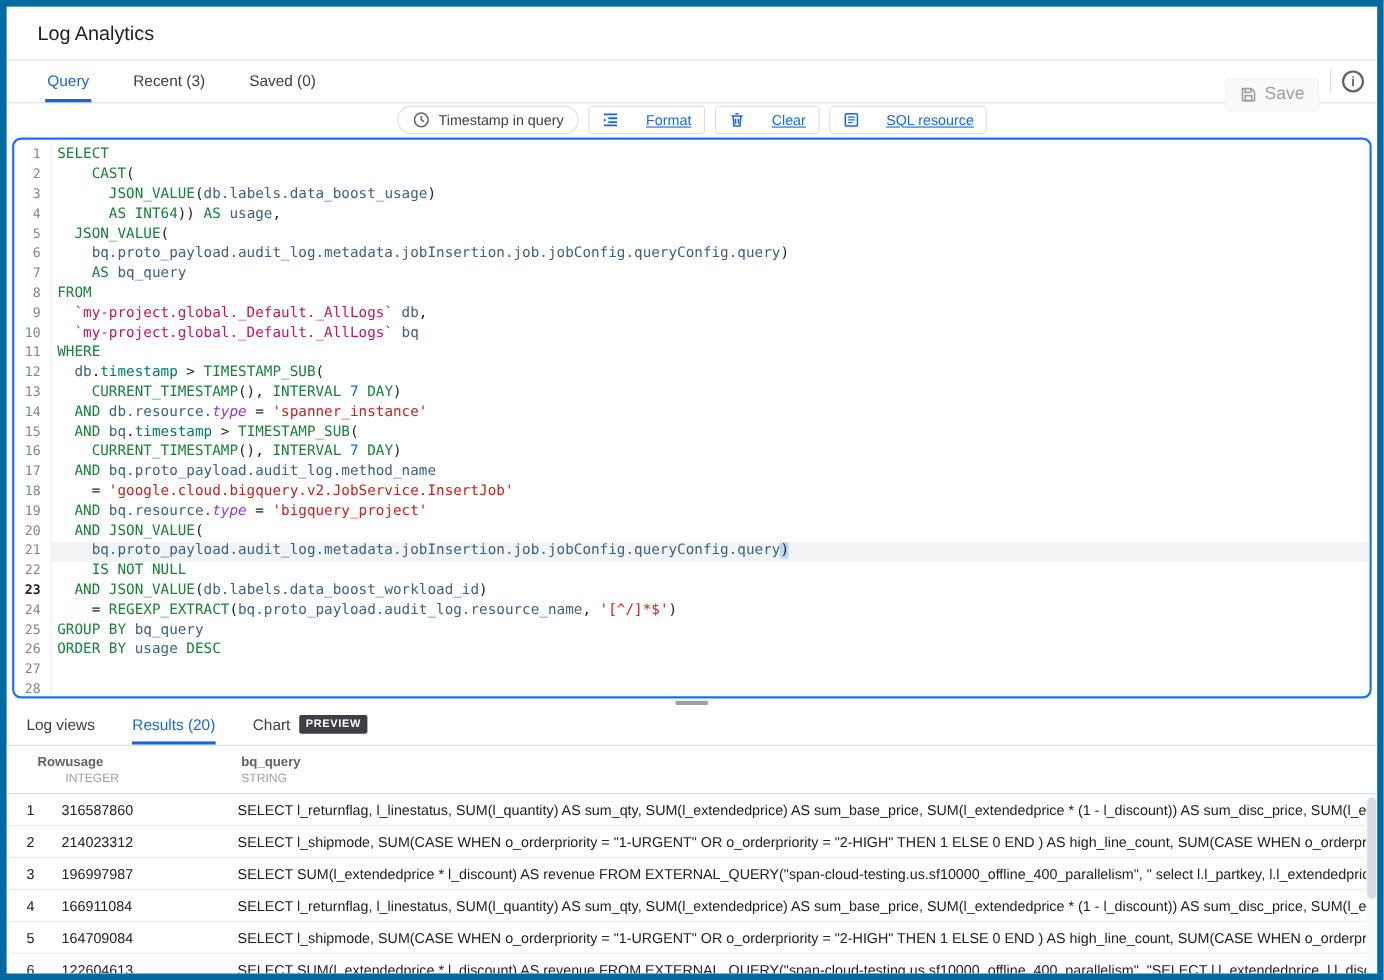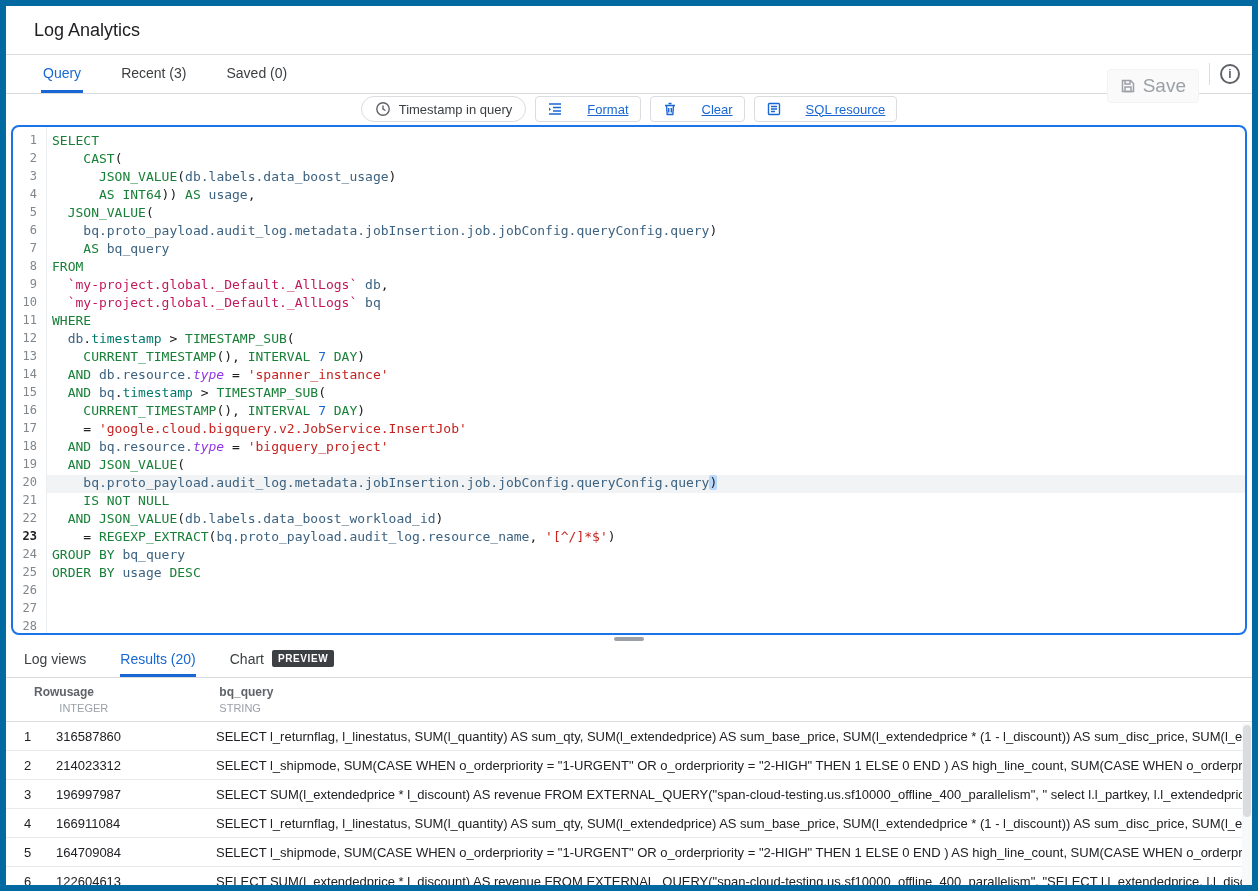--- a/index.html
+++ b/index.html
@@ -14,21 +14,21 @@
   .app-title { font-size:18px; color:#202124; }
 
   
   .tabbar { height:39px; flex:0 0 39px; display:flex; align-items:stretch;
             border-bottom:1px solid #dadce0; padding:0 10px 0 18px; }
   .tabs { display:flex; gap:36px; }
   .tab { display:flex; align-items:center; font-size:14px; font-weight:500; color:#3c4043;
          border-bottom:3px solid transparent; padding:0 2px; cursor:pointer; }
   .tab.active { color:#1967d2; border-bottom-color:#1967d2;margin-left:17px; }
   .tabbar-right { margin-left:auto; display:flex; align-items:center; gap:10px; }
-  .save-btn { display:flex; align-items:center; gap:7px; color:#9aa0a6; font-size:19px; font-weight:500;
+  .save-btn { display:flex; align-items:center; gap:7px; color:#9aa0a6; font-size:16px; font-weight:500;
               background:#fafafa; border:1px solid #f1f3f4; border-radius:4px; padding:5px 12px;margin-top:24px; }
   .vsep { width:1px; height:22px; background:#dadce0; }
   .info-circle { width:20px; height:20px; border:2px solid #5f6368; border-radius:50%;
                  display:flex; align-items:center; justify-content:center;
                  font-size:12px; font-weight:bold; color:#5f6368; margin-right:2px; }
 
   
   .toolbar { height:30px; flex:0 0 30px; display:flex; align-items:center; gap:9px; padding:0 8px;justify-content:center; }
   .pill { display:flex; align-items:center; gap:8px; border:1px solid #dadce0; border-radius:15px;
           padding:4px 13px; font-size:13px; color:#3c4043; background:#fff; }
@@ -195,20 +195,21 @@
         <div class="code-line"><span class="tok-pl">    </span><span class="tok-kw">AS</span><span class="tok-pl"> </span><span class="tok-id">bq_query</span></div>
         <div class="code-line"><span class="tok-kw">FROM</span></div>
         <div class="code-line"><span class="tok-pl">  </span><span class="tok-tbl">`my-project.global._Default._AllLogs`</span><span class="tok-pl"> </span><span class="tok-id">db</span><span class="tok-pl">,</span></div>
         <div class="code-line"><span class="tok-pl">  </span><span class="tok-tbl">`my-project.global._Default._AllLogs`</span><span class="tok-pl"> </span><span class="tok-id">bq</span></div>
         <div class="code-line"><span class="tok-kw">WHERE</span></div>
         <div class="code-line"><span class="tok-pl">  </span><span class="tok-id">db</span><span class="tok-pl">.</span><span class="tok-fld">timestamp</span><span class="tok-pl"> &gt; </span><span class="tok-kw">TIMESTAMP_SUB</span><span class="tok-pl">(</span></div>
         <div class="code-line"><span class="tok-pl">    </span><span class="tok-kw">CURRENT_TIMESTAMP</span><span class="tok-pl">(), </span><span class="tok-kw">INTERVAL</span><span class="tok-pl"> </span><span class="tok-num">7</span><span class="tok-pl"> </span><span class="tok-kw">DAY</span><span class="tok-pl">)</span></div>
         <div class="code-line"><span class="tok-pl">  </span><span class="tok-kw">AND</span><span class="tok-pl"> </span><span class="tok-id">db.resource.</span><span class="tok-typ">type</span><span class="tok-pl"> = </span><span class="tok-str">'spanner_instance'</span></div>
         <div class="code-line"><span class="tok-pl">  </span><span class="tok-kw">AND</span><span class="tok-pl"> </span><span class="tok-id">bq</span><span class="tok-pl">.</span><span class="tok-fld">timestamp</span><span class="tok-pl"> &gt; </span><span class="tok-kw">TIMESTAMP_SUB</span><span class="tok-pl">(</span></div>
         <div class="code-line"><span class="tok-pl">    </span><span class="tok-kw">CURRENT_TIMESTAMP</span><span class="tok-pl">(), </span><span class="tok-kw">INTERVAL</span><span class="tok-pl"> </span><span class="tok-num">7</span><span class="tok-pl"> </span><span class="tok-kw">DAY</span><span class="tok-pl">)</span></div>
+        <div class="code-line"><span class="tok-pl">  </span><span class="tok-kw">AND</span><span class="tok-pl"> </span><span class="tok-id">bq.proto_payload.audit_log.method_name</span></div>
         <div class="code-line"><span class="tok-pl">    = </span><span class="tok-str">'google.cloud.bigquery.v2.JobService.InsertJob'</span></div>
         <div class="code-line"><span class="tok-pl">  </span><span class="tok-kw">AND</span><span class="tok-pl"> </span><span class="tok-id">bq.resource.</span><span class="tok-typ">type</span><span class="tok-pl"> = </span><span class="tok-str">'bigquery_project'</span></div>
         <div class="code-line"><span class="tok-pl">  </span><span class="tok-kw">AND</span><span class="tok-pl"> </span><span class="tok-kw">JSON_VALUE</span><span class="tok-pl">(</span></div>
         <div class="code-line active"><span class="tok-pl">    </span><span class="tok-id">bq.proto_payload.audit_log.metadata.jobInsertion.job.jobConfig.queryConfig.query</span><span class="tok-sel">)</span></div>
         <div class="code-line"><span class="tok-pl">    </span><span class="tok-kw">IS NOT NULL</span></div>
         <div class="code-line"><span class="tok-pl">  </span><span class="tok-kw">AND</span><span class="tok-pl"> </span><span class="tok-kw">JSON_VALUE</span><span class="tok-pl">(</span><span class="tok-id">db.labels.data_boost_workload_id</span><span class="tok-pl">)</span></div>
         <div class="code-line"><span class="tok-pl">    = </span><span class="tok-kw">REGEXP_EXTRACT</span><span class="tok-pl">(</span><span class="tok-id">bq.proto_payload.audit_log.resource_name</span><span class="tok-pl">, </span><span class="tok-str">'[^/]*$'</span><span class="tok-pl">)</span></div>
         <div class="code-line"><span class="tok-kw">GROUP BY</span><span class="tok-pl"> </span><span class="tok-id">bq_query</span></div>
         <div class="code-line"><span class="tok-kw">ORDER BY</span><span class="tok-pl"> </span><span class="tok-id">usage</span><span class="tok-pl"> </span><span class="tok-kw">DESC</span></div>
       </div>

